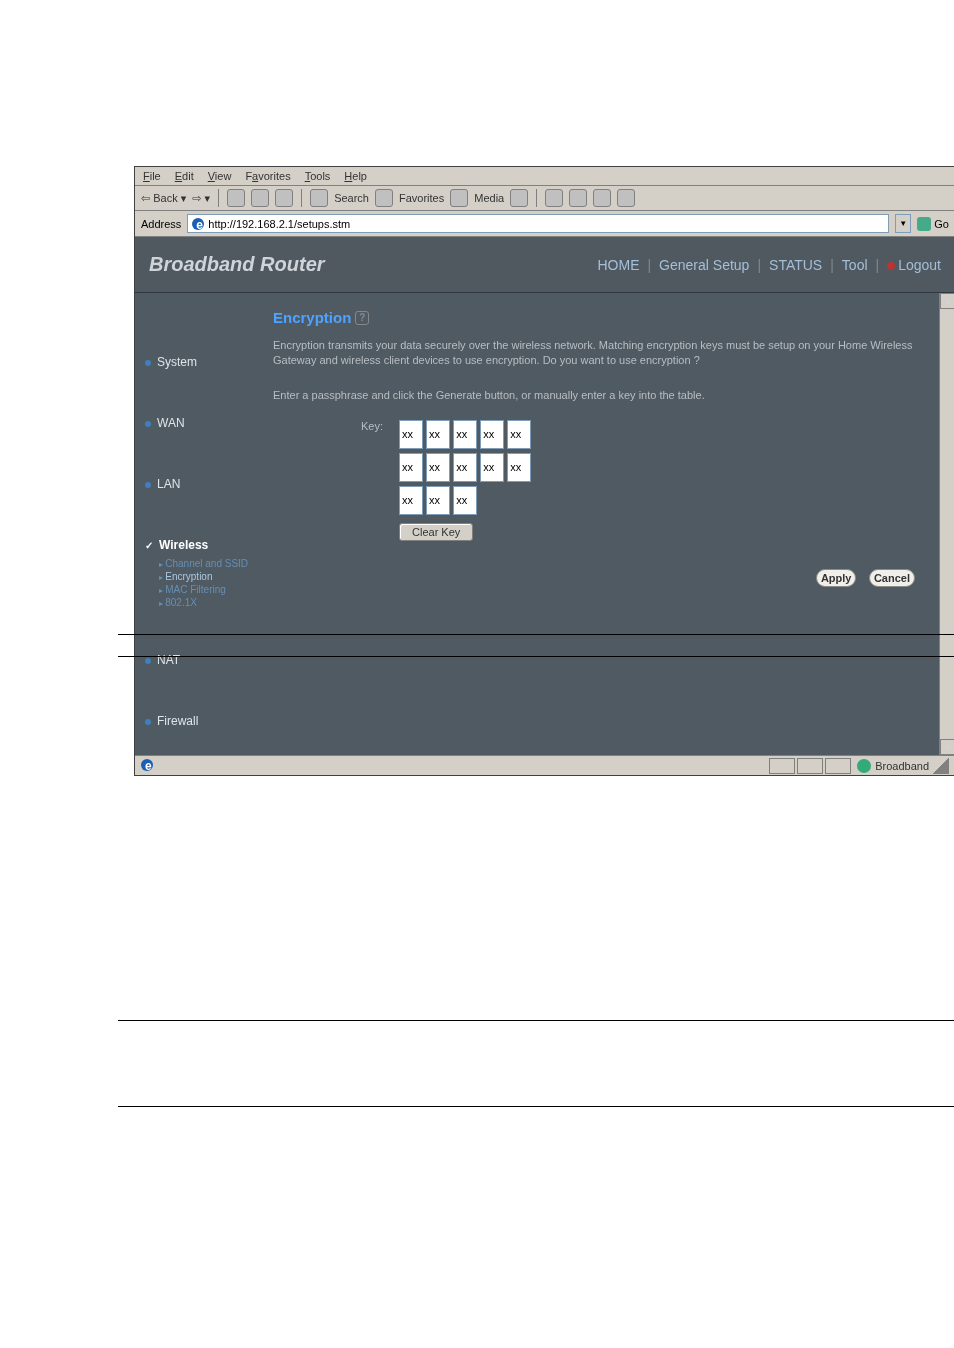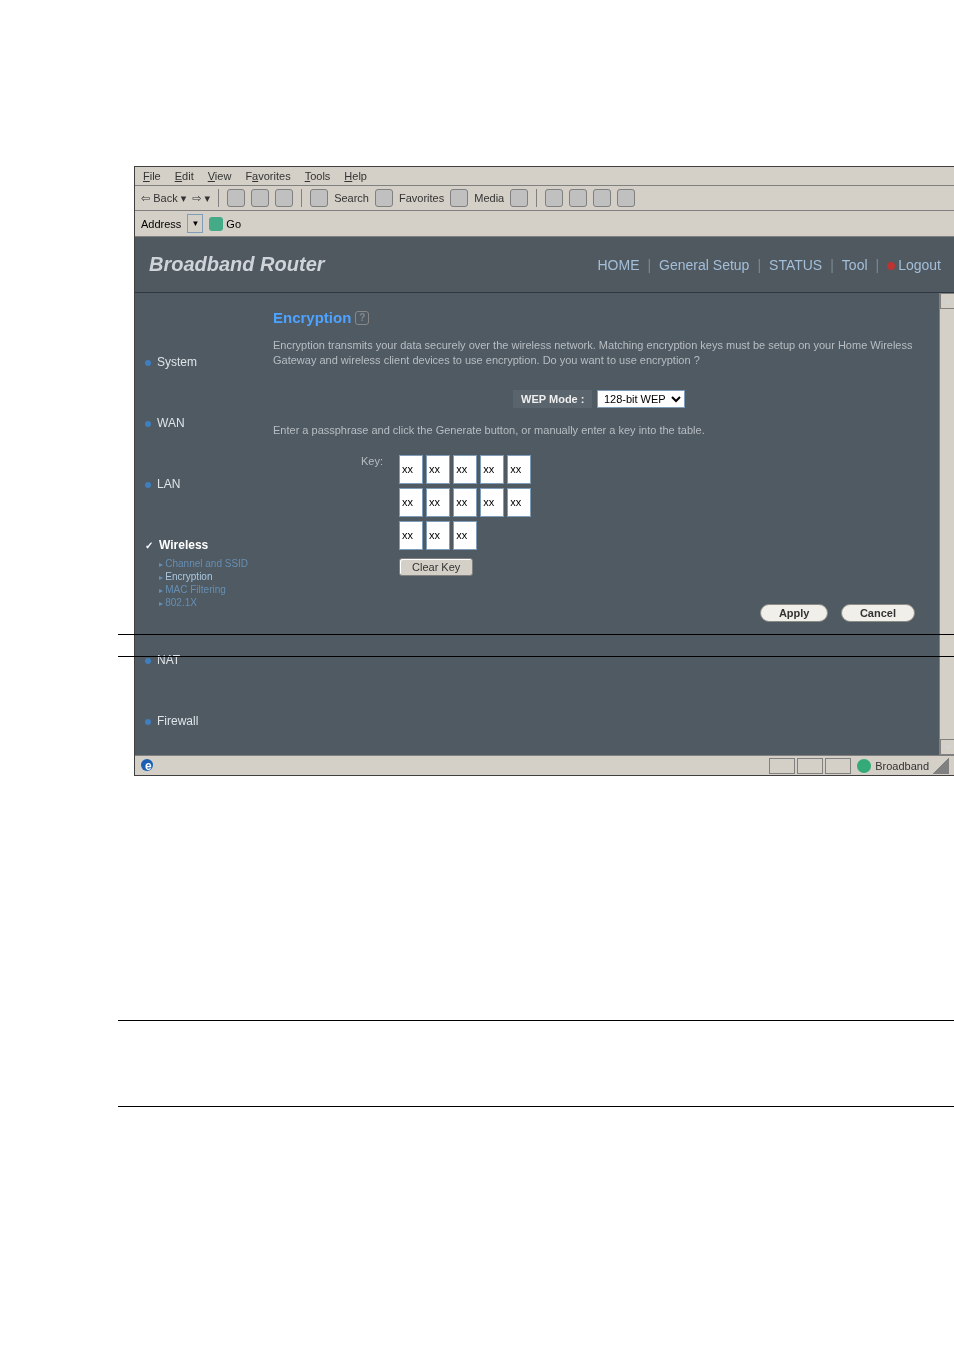--- a/index.html
+++ b/index.html
@@ -46,21 +46,21 @@
     .mode-label{ display:inline-block;background:#5a646c;color:#eee;font-size:11px;font-weight:bold;padding:3px 8px;}
     select.mode{ font-size:11px; background:#fff; border:1px solid #7f9db9; color:#000; padding:1px 2px;}
     .instr{ font-size:11px; color:#b8bec2; margin-bottom:14px;}
     table.frm{ border-collapse:collapse; margin-left:80px;}
     table.frm td{ font-size:11px; color:#b8bec2; padding:5px 8px; vertical-align:top;}
     input.txt{ background:#fff;border:1px solid #7f9db9;font-size:11px;color:#000;padding:1px 2px;height:29px;}
     input.key{ width:24px;}
     input.pass{ width:170px;}
     .btn{ background:#d4d0c8;border:1px solid #808080;border-radius:3px;font-size:11px;color:#333;padding:2px 12px;cursor:pointer;box-shadow:inset 1px 1px #fff;}
     .bottom-btns{ text-align:right; margin-top:22px; padding-right:10px;}
-    .pill{ background:#f0efe9;border:1px solid #8c8c86;border-radius:10px;font-size:11px;font-weight:bold;color:#333;padding:2px 18px;cursor:pointer;margin-left:8px;}
+    .pill{ background:#f0efe9;border:1px solid #8c8c86;border-radius:10px;font-size:11px;font-weight:bold;color:#333;padding:2px 4px;cursor:pointer;margin-left:8px;}
     .scroll{ position:absolute; right:0; top:0; bottom:0; width:16px; background:#d4d0c8; border-left:1px solid #808080; display:flex; flex-direction:column; justify-content:space-between;}
     .scroll .arr{ height:16px;background:#d4d0c8;border:1px solid #808080;font-size:9px;text-align:center;line-height:14px;}
     .status{ background:#d4d0c8;border-top:1px solid #808080;height:20px;display:flex;justify-content:space-between;align-items:center;padding:0 6px;font-size:11px;color:#333;}
     .status-right{display:flex;align-items:center;gap:4px;}
     .net-ic{width:14px;height:14px;background:#3a7;border-radius:50%;}
     .resize{ width:16px;height:16px;background:linear-gradient(135deg,transparent 50%,#808080 50%);}
     .status-boxes{display:flex;}
     .sbx{width:26px;height:16px;border:1px solid #808080;margin-right:2px;}
     hr.docline{ position:absolute; left:118px; width:854px; border:none; border-top:1px solid #000;}
   </style>
@@ -96,20 +96,24 @@
     <div class="tb-icon"></div>
     <div class="tb-sep"></div>
     <div class="tb-icon"></div>
     <div class="tb-icon"></div>
     <div class="tb-icon"></div>
     <div class="tb-icon"></div>
   </div>
 
   <div class="addrbar">
     <span><span>Address</span></span>
+    <div class="addr-input">
+      <span class="ie-icon" style="width:12px;height:12px;margin-right:4px;"></span>
+      <span>http://192.168.2.1/setups.stm</span>
+    </div>
     <div class="addr-drop">▼</div>
     <div class="go">
         <span class="go-ic"></span>
         <span>Go</span>
       </div>
   </div>
 
   <div class="page">
     <div class="top-strip">
       <div class="brand">Broadband Router</div>
@@ -142,24 +146,20 @@
         <div class="parent"><span class="bullet"></span><span>Firewall</span></div>
       </div>
 
       <div class="main">
         <h2 class="sect">
             <span>Encryption</span>
             <span class="qmark">?</span>
           </h2>
         <p class="intro">Encryption transmits your data securely over the wireless network. Matching encryption keys must be setup on your Home Wireless Gateway and wireless client devices to use encryption. Do you want to use encryption ?</p>
 
-        <div class="mode-row">
-          <span class="mode-label">WEP Mode :</span>
-          <select class="mode"><option>128-bit WEP</option></select>
-        </div>
 
         <p class="instr">Enter a passphrase and click the Generate button, or manually enter a key into the table.</p>
 
         <table class="frm">
           <tbody>
           <tr>
             <td>Key:</td>
             <td colspan="2">
               <div>
                 <input class="txt key" value="xx" style="">

